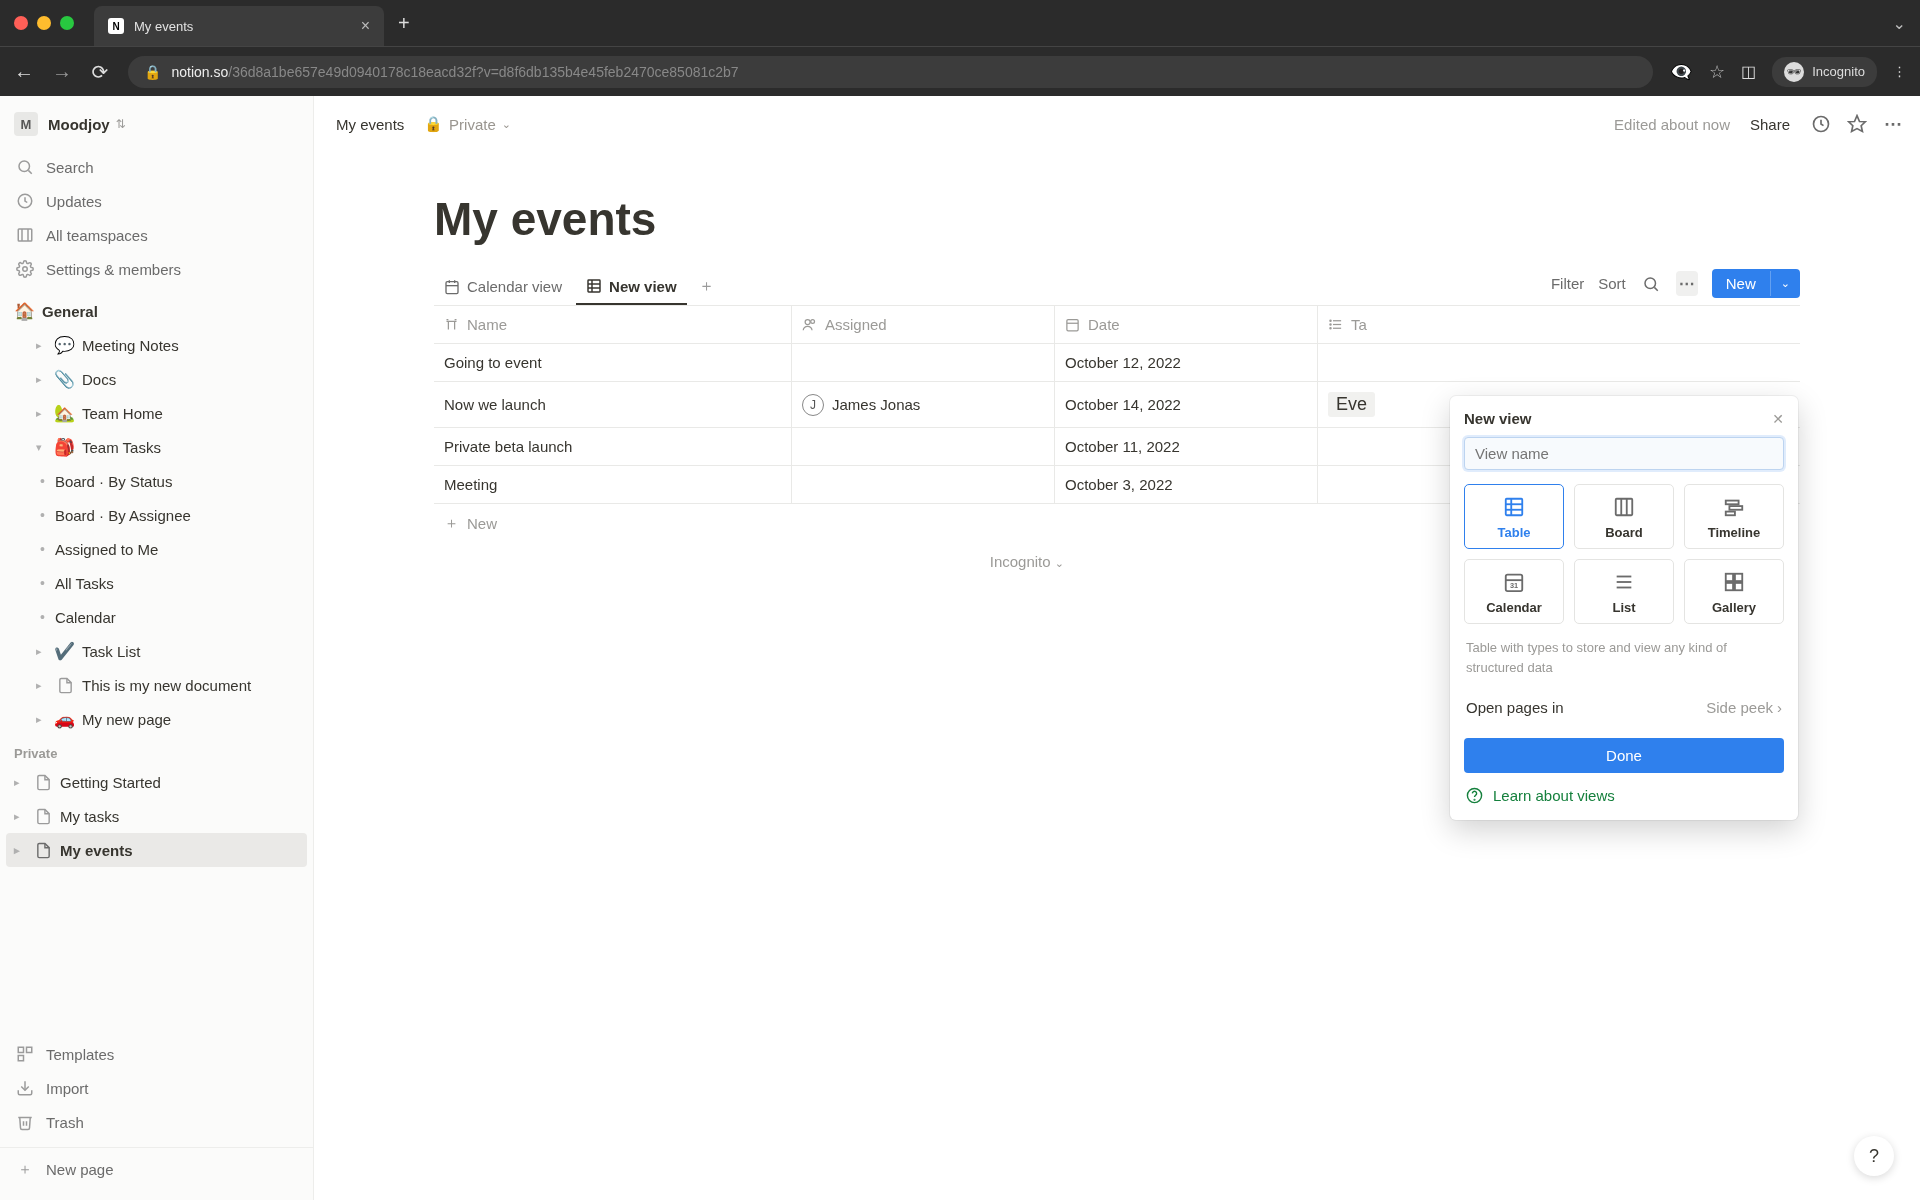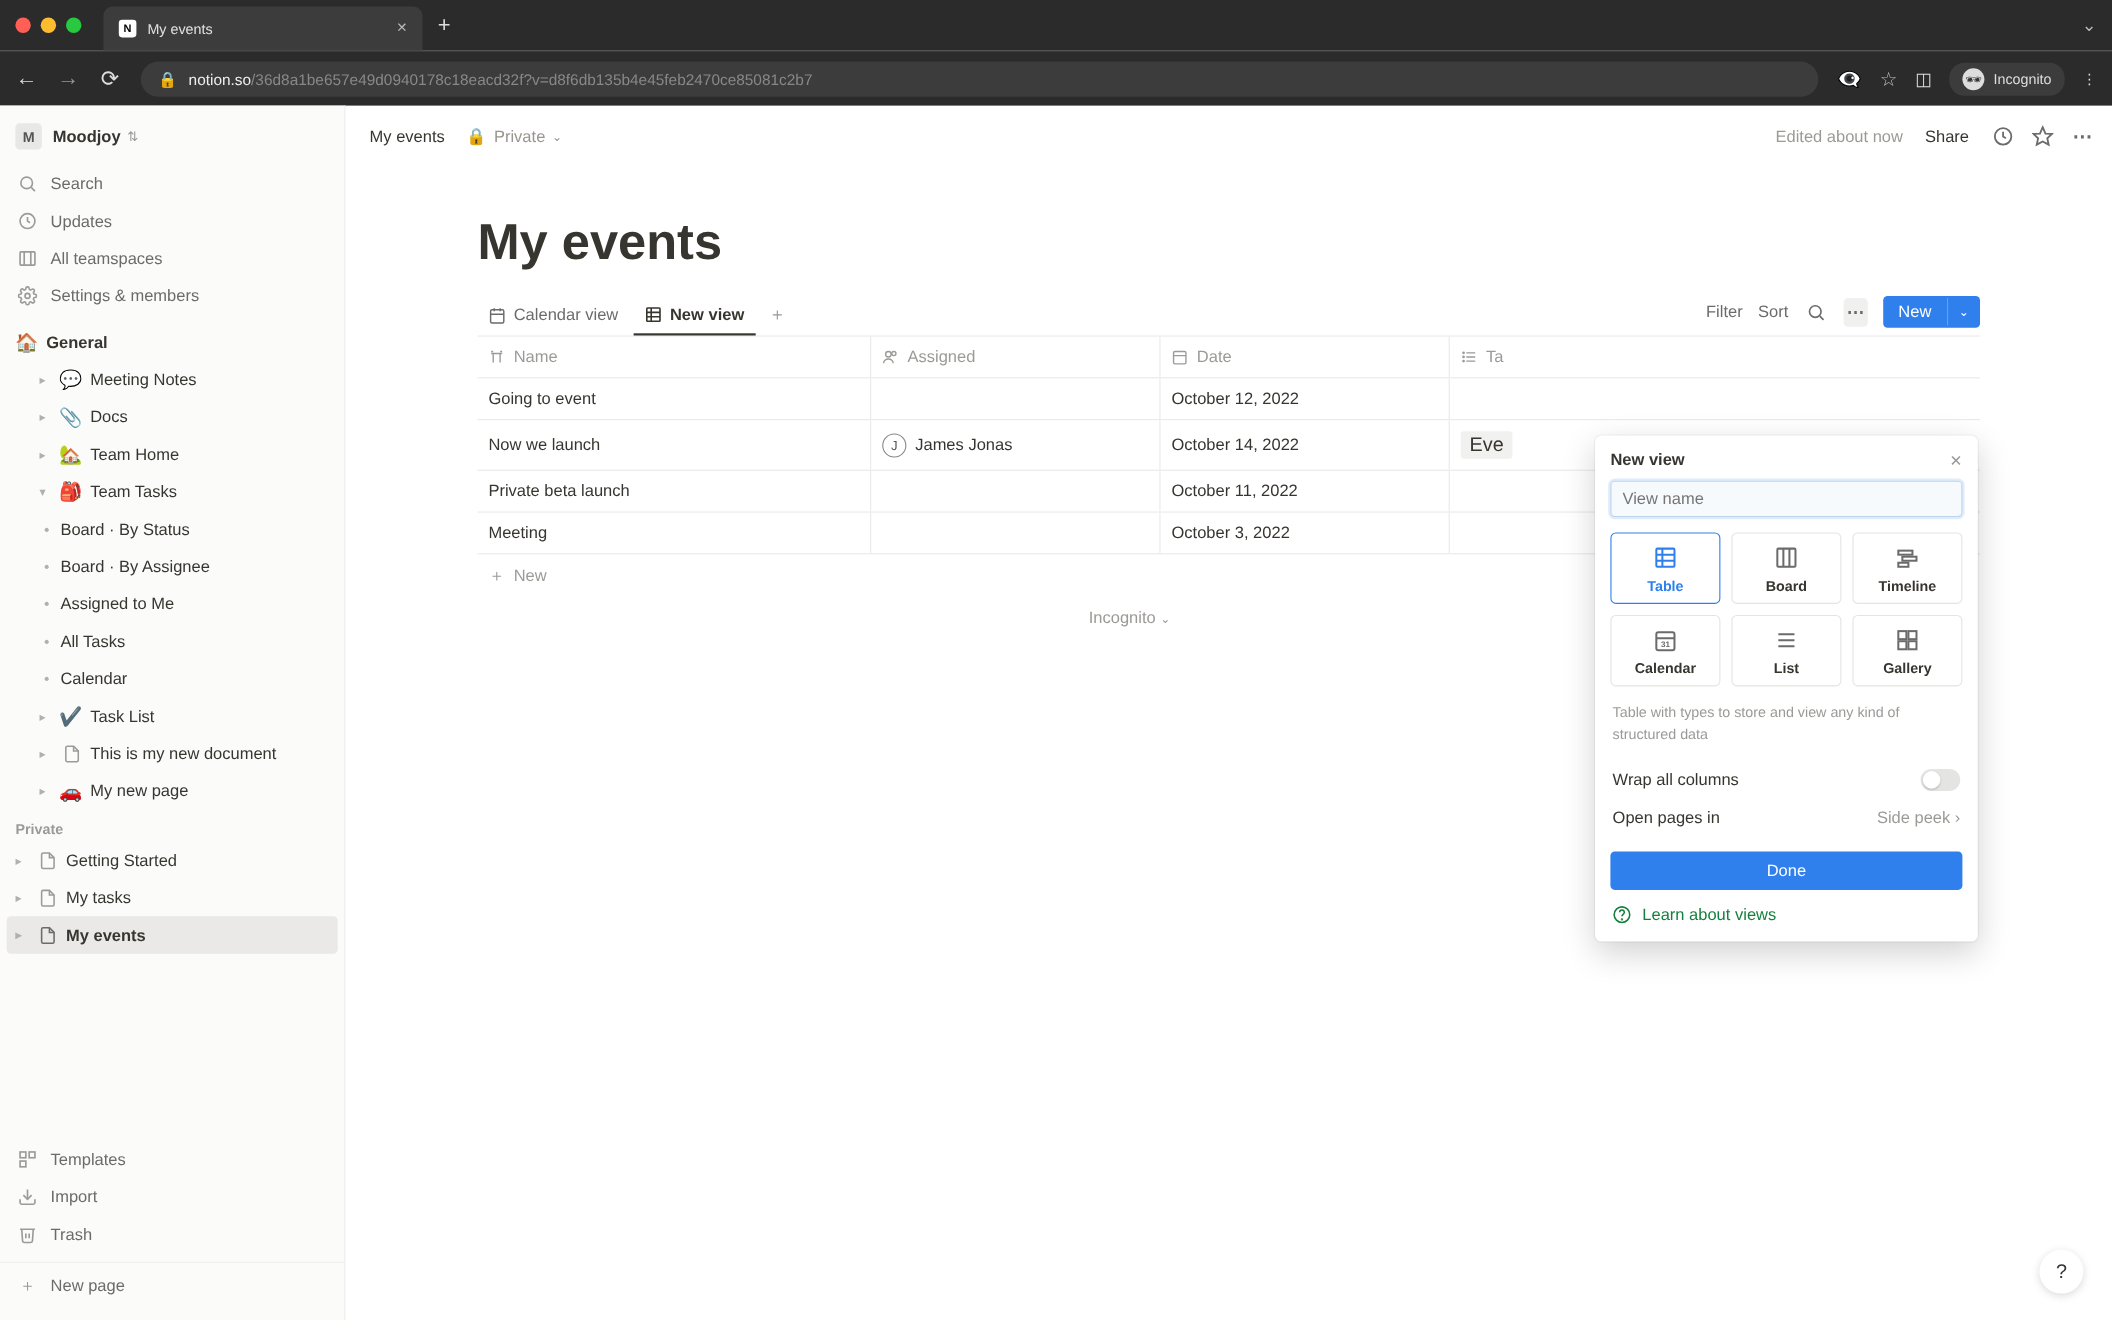--- a/index.html
+++ b/index.html
@@ -559,24 +559,20 @@
                 <rect x="3" y="3" width="8" height="8"></rect>
                 <rect x="13" y="3" width="8" height="8"></rect>
                 <rect x="3" y="13" width="8" height="8"></rect>
                 <rect x="13" y="13" width="8" height="8"></rect>
               </svg>
           </span>
           <span>Gallery</span>
         </div>
       </div>
       <div class="vt-desc">Table with types to store and view any kind of structured data</div>
-      <div class="toggle-row">
-        <span>Wrap all columns</span>
-        <div class="toggle"></div>
-      </div>
       <div class="select-row">
         <span>Open pages in</span>
         <span class="select-val">
           <span>Side peek</span>
           <span>›</span>
         </span>
       </div>
       <button class="done-btn">Done</button>
       <div class="learn-row">
         <span>

